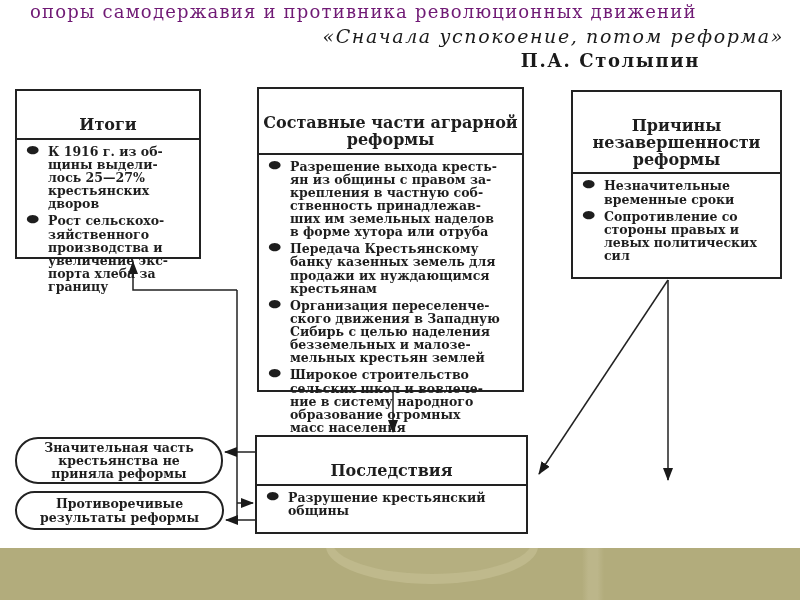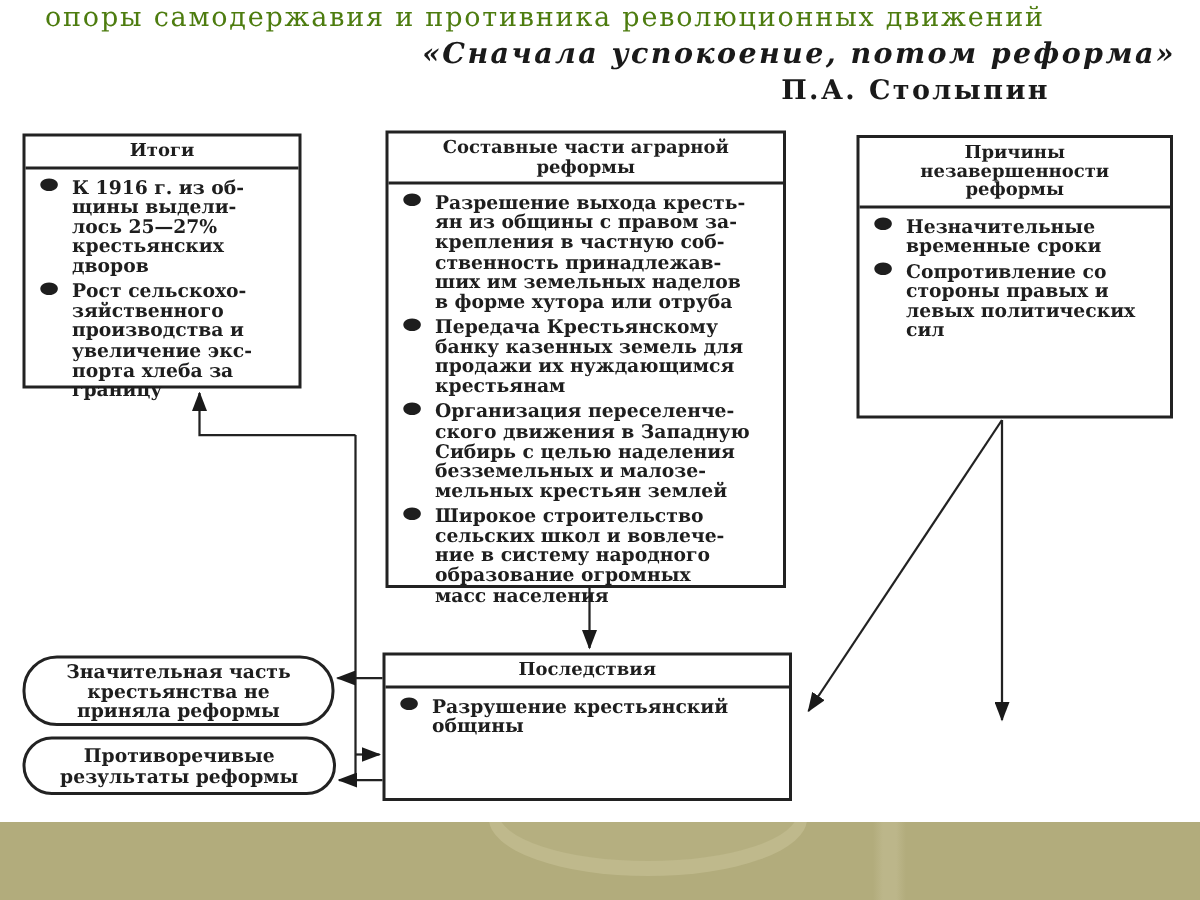--- a/index.html
+++ b/index.html
@@ -7,43 +7,44 @@
     position: relative;
     width: 800px; height: 600px;
     background: #ffffff;
     overflow: hidden;
     font-family: "DejaVu Serif", serif;
     color: var(--ink, #1e1e1e);
   }
   
   .top-line {
     position: absolute; left: 30px; top: 1px;
-    font-size: 18px; letter-spacing: 1.2px; color: #4d7c0f;
+    font-size: 18px; letter-spacing: 1.2px; color: #701a75;
   }
   .quote {
     position: absolute; right: 16px; top: 25px;
-    font-size: 19px; font-style: italic; font-weight: 700;
+    font-size: 19px; font-style: italic; font-weight: 400;
     letter-spacing: 1.6px; color: #1a1a1a;
   }
   .quote-author {
     position: absolute; right: 100px; top: 50px;
     font-size: 18px; font-weight: 700;
     letter-spacing: 1.6px; color: #1a1a1a;
   }
   
   .box {
     position: absolute; box-sizing: border-box;
     border: 2px solid #222; background: #fff;
     font-weight: 700; font-size: 12.5px; line-height: 1.05;
   }
   .box-title {
     text-align: center; white-space: pre-line;
-    font-size: 12px; font-weight: 700;
+    font-size: 16px; font-weight: 700;
     padding: 3px 4px 4px 4px;
     border-bottom: 2px solid #222;
+    margin-top: 23px;
   }
   ul.box-list { list-style: none; margin: 5px 0 0 0; padding: 0 5px 0 8px; }
   ul.box-list li {
     position: relative; padding-left: 23px; margin-bottom: 4px;
     white-space: pre-line;
   }
   ul.box-list li::before {
     content: "●"; position: absolute; left: 1px; top: -1px;
     font-size: 11px; transform: scaleX(1.4); transform-origin: left center;
   }

